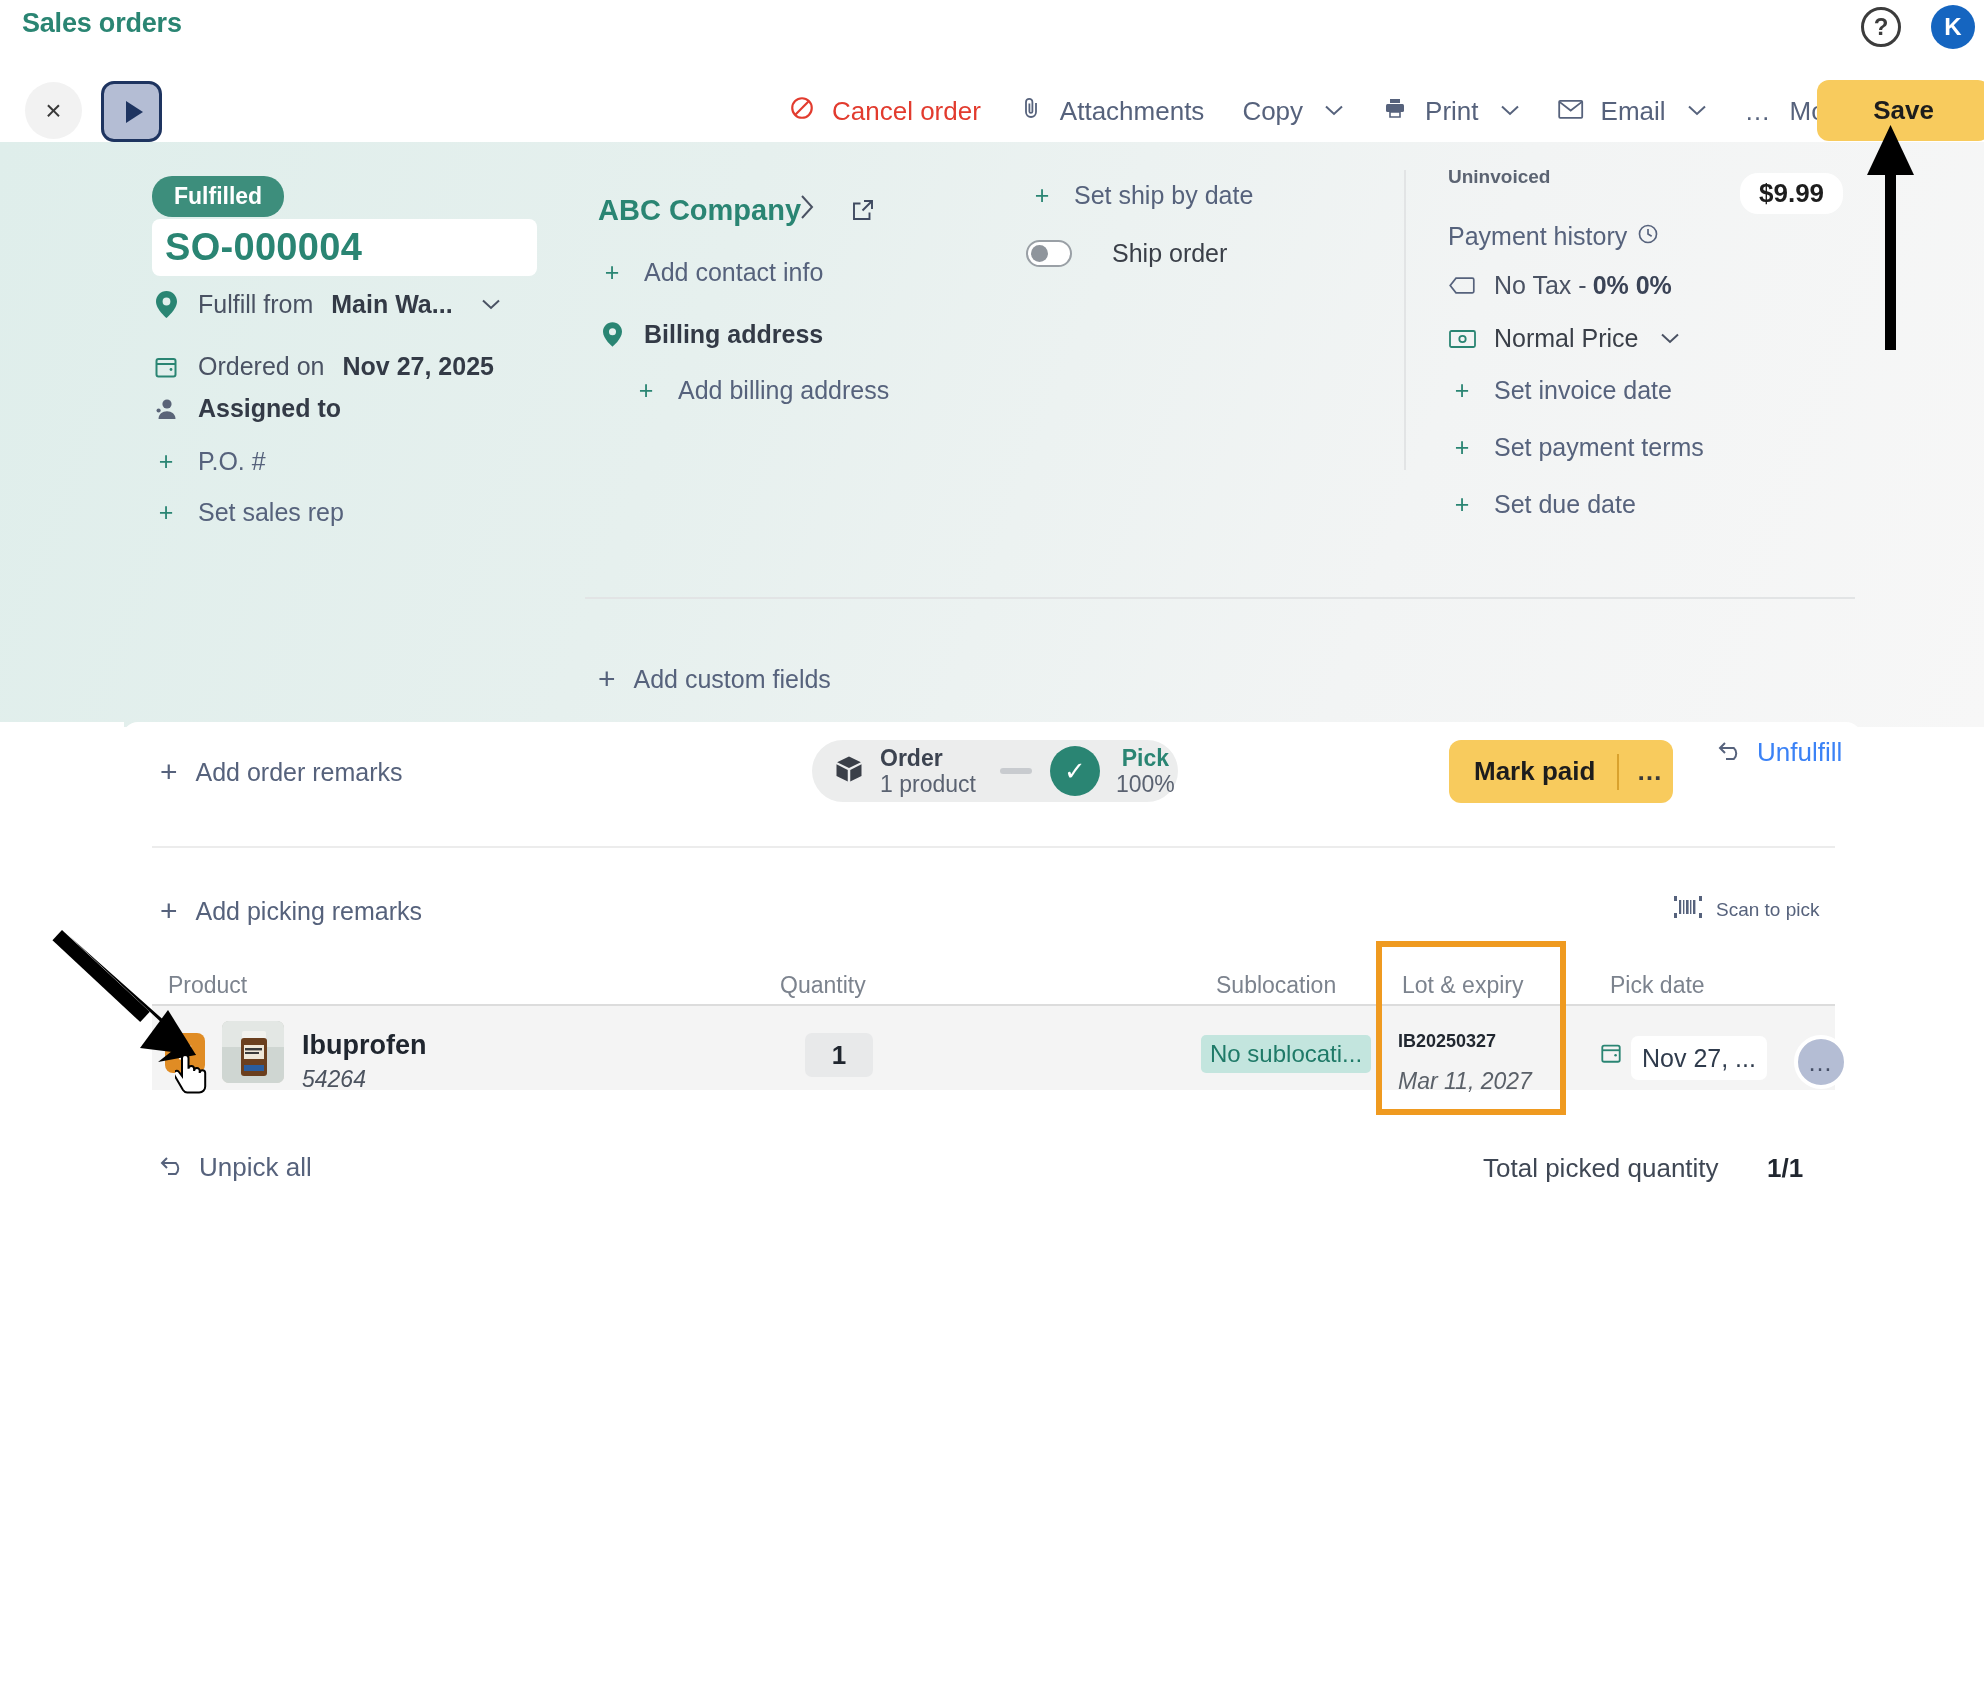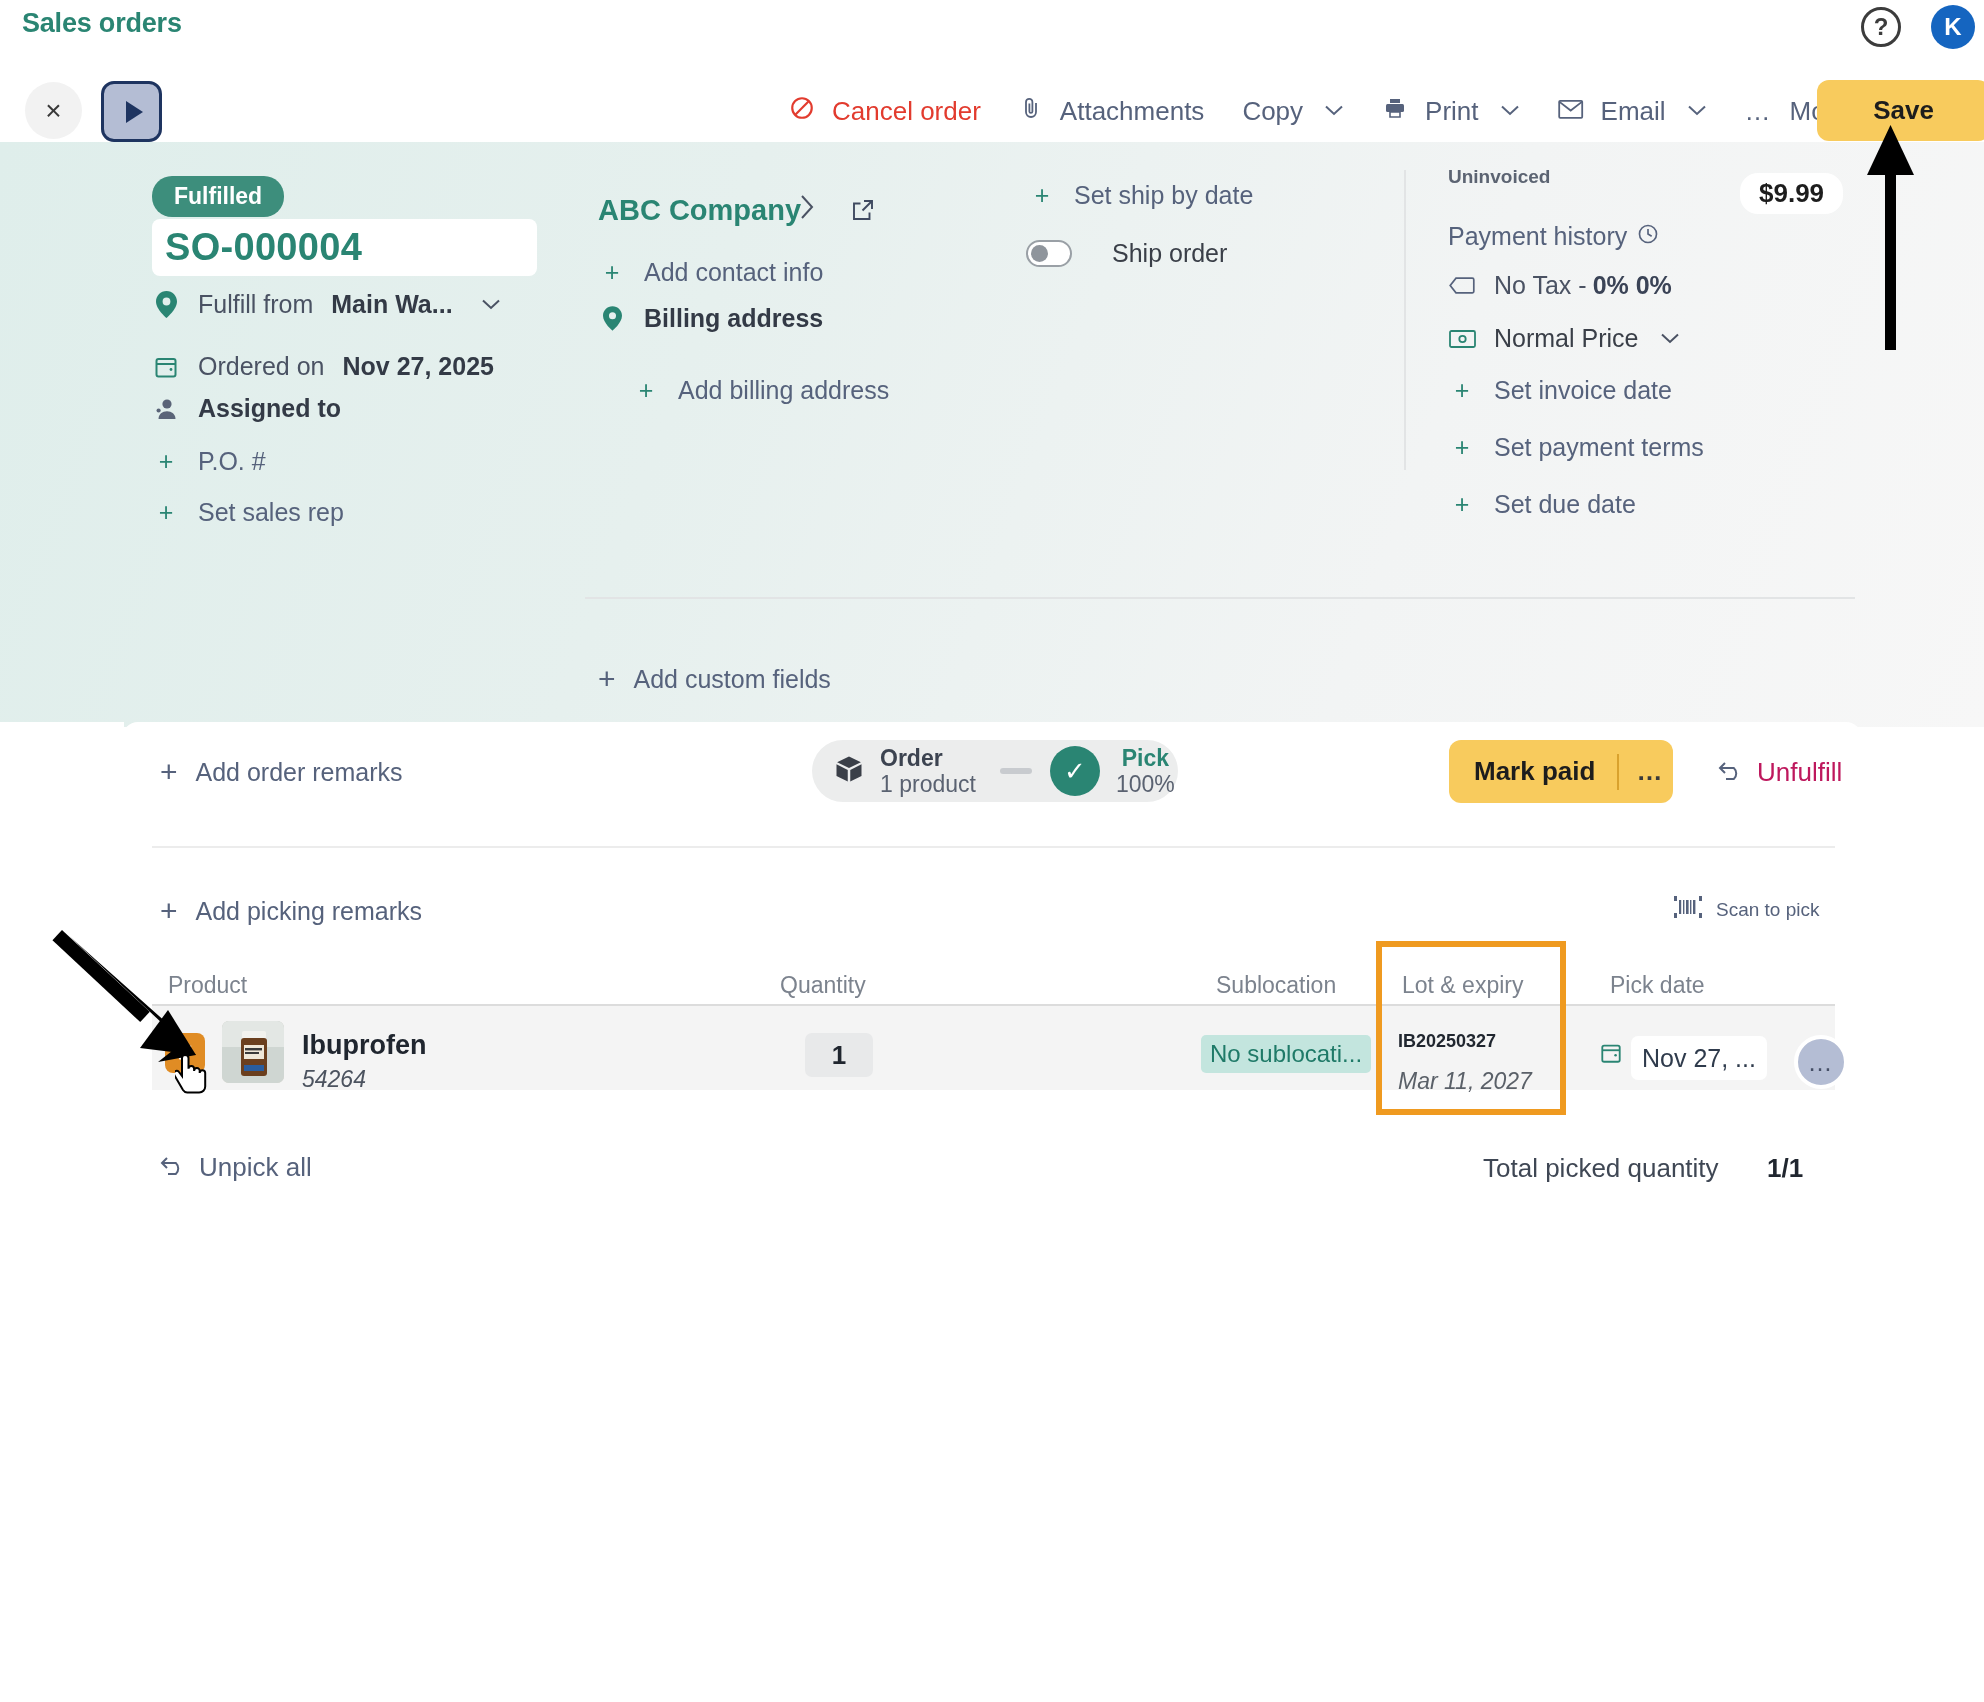--- a/index.html
+++ b/index.html
@@ -139,22 +139,22 @@
   .sp-t4{ font-size:23px; color:#5a6271;}
   .markpaid{
     position:absolute; left:1449px; top:740px; width:224px; height:63px;
     background:#f8cb5d; border-radius:12px; display:flex; align-items:center;
     font-size:26px; font-weight:bold; color:#1d1d1d; cursor:pointer;
   }
   .mp-label{ padding-left:25px; }
   .mp-sep{ width:2px; height:36px; background:#d9a22e; margin-left:22px;}
   .mp-dots{ padding-left:17px; font-size:26px; color:#3a3a3a; letter-spacing:2px;}
   .unfulfill{
-    position:absolute; left:1718px; top:757px; display:flex; align-items:flex-end;
-    gap:13px; font-size:26px; color:#be185d; cursor:pointer;
+    position:absolute; left:1718px; top:737px; display:flex; align-items:flex-end;
+    gap:13px; font-size:26px; color:#3b82f6; cursor:pointer;
   }
   .thin-sep{ position:absolute; left:152px; top:846px; width:1683px; height:2px; background:#ececec;}
   .addpick{
     position:absolute; left:160px; top:896px; display:flex; align-items:center;
     gap:18px; font-size:25px; color:#56627c; cursor:pointer;
   }
   .scanpick{
     position:absolute; left:1674px; top:896px; display:flex; align-items:center;
     gap:14px; font-size:19px; color:#56627c; cursor:pointer;justify-content:flex-end;
   }
@@ -366,21 +366,21 @@
       <path d="M21 3 11.5 12.5"></path>
       <path d="M18.5 14.5V21H3V5.5h6.5"></path>
   </svg>
 </div>
 
 <div class="lrow" style="left:598px; top:258px;">
   <span class="ic plus">+</span>
   <span class="lnk">Add contact info</span>
 </div>
 
-<div class="lrow" style="left:598px; top:304px;">
+<div class="lrow" style="left:598px; top:320px;">
   <span class="ic">
     <svg width="19" height="25" viewBox="0 0 21 27" fill="#2a8573">
         <path d="M10.5 0C4.7 0 0 4.7 0 10.5 0 18.4 10.5 27 10.5 27S21 18.4 21 10.5C21 4.7 16.3 0 10.5 0zm0 14.4a3.9 3.9 0 1 1 0-7.8 3.9 3.9 0 0 1 0 7.8z"></path>
       </svg>
   </span>
   <span class="lbl-strong">Billing address</span>
 </div>
 
 <div class="lrow" style="left:632px; top:376px;">
   <span class="ic plus">+</span>

